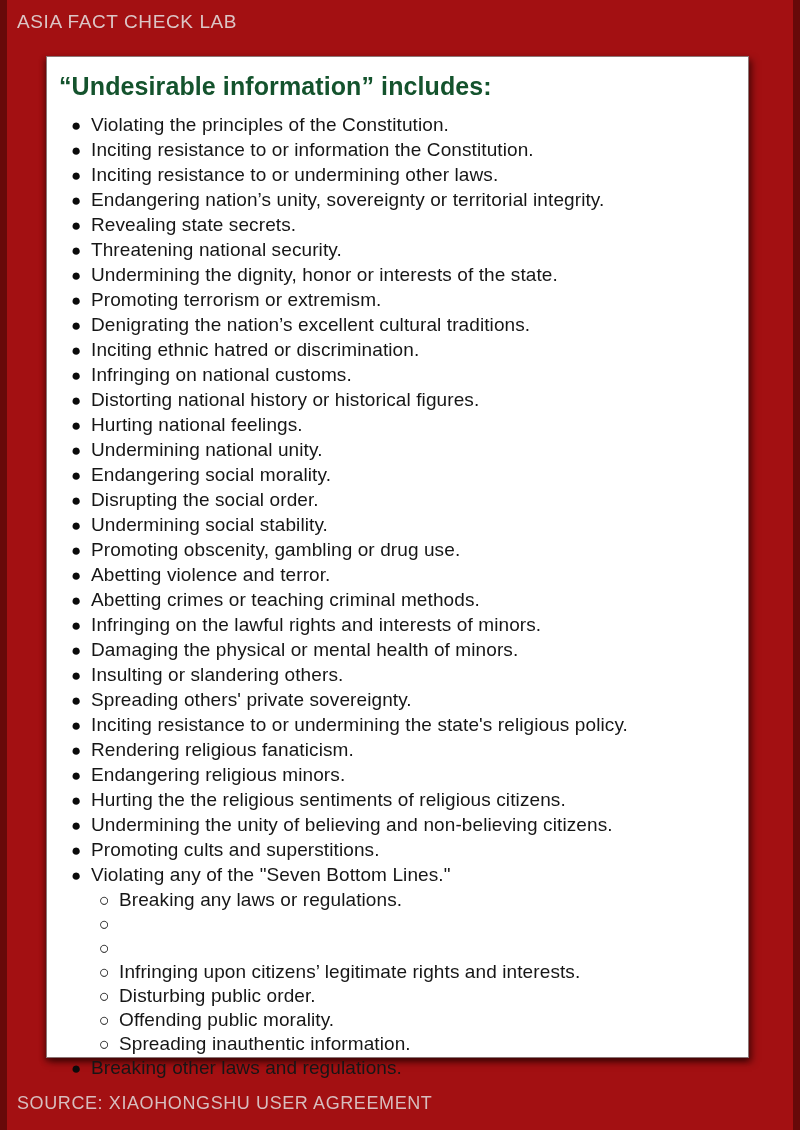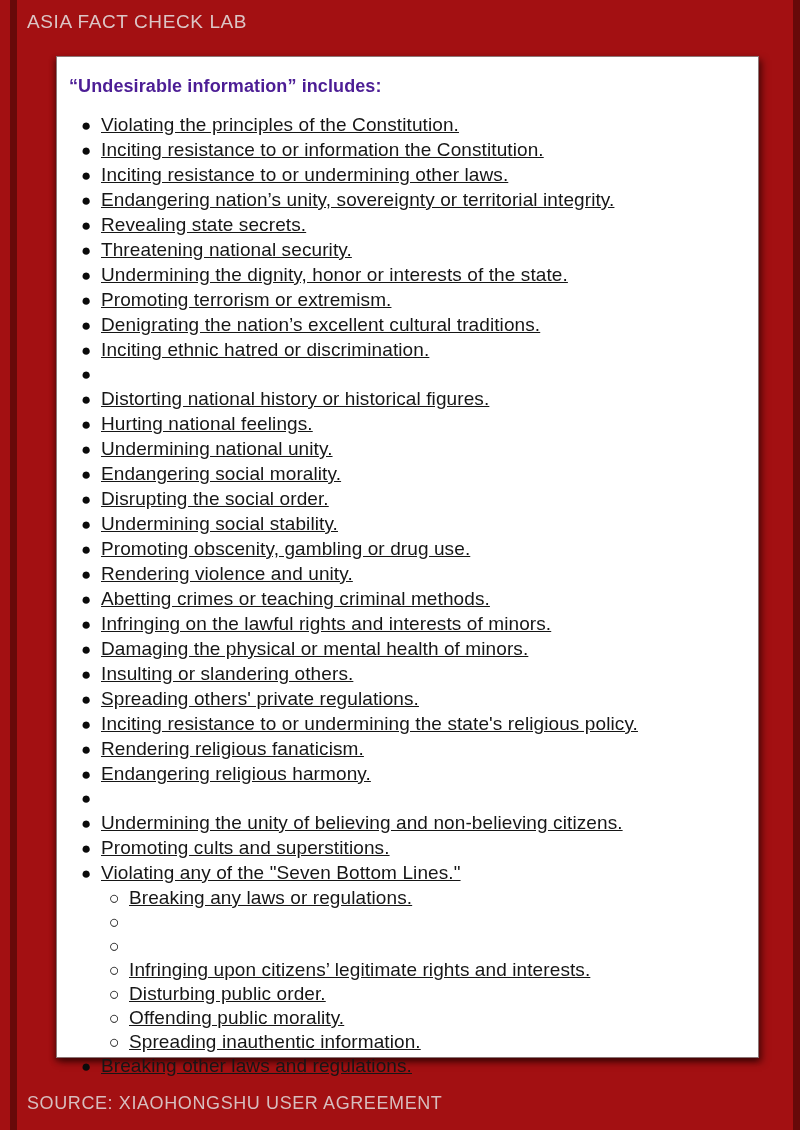--- a/index.html
+++ b/index.html
@@ -11,54 +11,54 @@
     --source:#d8bdbe;
   }
   *{margin:0;padding:0;box-sizing:border-box;}
   html,body{width:800px;height:1130px;}
   body{
     font-family:"Liberation Sans","DejaVu Sans",sans-serif;
     background:var(--bg);
     position:relative;
     overflow:hidden;
   }
-  .page{position:absolute;inset:0;margin-left:10px;}
+  .page{position:absolute;inset:0;}
   .edge-band{position:absolute;top:0;bottom:0;width:7px;background:var(--edge);}
   .edge-left{left:0;}
   .edge-right{right:0;}
   .brand{
     position:absolute;left:17px;top:11px;
     font-size:19px;letter-spacing:.6px;
     color:var(--brand);font-weight:400;
   }
   .card{
     position:absolute;left:46px;top:56px;
     width:703px;height:1002px;
     background:var(--card);
     border:1px solid rgba(45,5,5,.55);
     box-shadow:3px 4px 7px rgba(30,2,2,.6), -2px 3px 5px rgba(30,2,2,.4);
     padding:16px 12px 0 12px;
   }
   .card-title{
-    font-size:18px;line-height:26px;font-weight:bold;
-    color:#4c1d95;margin-bottom:14px;letter-spacing:.1px;
+    font-size:25px;line-height:26px;font-weight:bold;
+    color:#14532d;margin-bottom:14px;letter-spacing:.1px;
   }
   ul.u-list{list-style:none;}
   ul.u-list li{
     display:flex;align-items:baseline;
     font-size:19px;line-height:24px;color:var(--ink);
     padding-left:12px;
   }
   ul.u-list li.sub{padding-left:40px;}
   .bullet{
     flex:0 0 20px;width:20px;display:inline-block;
     font-size:17px;color:#0b0b0b;
   }
   li.sub .bullet{font-size:18px;}
-  .item-text{letter-spacing:.1px;white-space:nowrap;text-decoration:underline;}
+  .item-text{letter-spacing:.1px;white-space:nowrap;}
   .source{
     position:absolute;left:17px;top:1093px;
     font-size:18px;letter-spacing:.6px;
     color:var(--source);font-weight:400;text-align:right;
   }
 </style>
 </head>
 <body>
 
 <div class="page">
@@ -105,20 +105,21 @@
         <li class="">
           <span class="bullet">●</span>
           <span class="item-text">Denigrating the nation’s excellent cultural traditions.</span>
         </li>
         <li class="">
           <span class="bullet">●</span>
           <span class="item-text">Inciting ethnic hatred or discrimination.</span>
         </li>
         <li class="">
           <span class="bullet">●</span>
+          <span class="item-text">Infringing on national customs.</span>
         </li>
         <li class="">
           <span class="bullet">●</span>
           <span class="item-text">Distorting national history or historical figures.</span>
         </li>
         <li class="">
           <span class="bullet">●</span>
           <span class="item-text">Hurting national feelings.</span>
         </li>
         <li class="">
@@ -136,56 +137,57 @@
         <li class="">
           <span class="bullet">●</span>
           <span class="item-text">Undermining social stability.</span>
         </li>
         <li class="">
           <span class="bullet">●</span>
           <span class="item-text">Promoting obscenity, gambling or drug use.</span>
         </li>
         <li class="">
           <span class="bullet">●</span>
-          <span class="item-text">Rendering violence and unity.</span>
+          <span class="item-text">Abetting violence and terror.</span>
         </li>
         <li class="">
           <span class="bullet">●</span>
           <span class="item-text">Abetting crimes or teaching criminal methods.</span>
         </li>
         <li class="">
           <span class="bullet">●</span>
           <span class="item-text">Infringing on the lawful rights and interests of minors.</span>
         </li>
         <li class="">
           <span class="bullet">●</span>
           <span class="item-text">Damaging the physical or mental health of minors.</span>
         </li>
         <li class="">
           <span class="bullet">●</span>
           <span class="item-text">Insulting or slandering others.</span>
         </li>
         <li class="">
           <span class="bullet">●</span>
-          <span class="item-text">Spreading others' private regulations.</span>
+          <span class="item-text">Spreading others' private sovereignty.</span>
         </li>
         <li class="">
           <span class="bullet">●</span>
           <span class="item-text">Inciting resistance to or undermining the state's religious policy.</span>
         </li>
         <li class="">
           <span class="bullet">●</span>
           <span class="item-text">Rendering religious fanaticism.</span>
         </li>
         <li class="">
           <span class="bullet">●</span>
-          <span class="item-text">Endangering religious harmony.</span>
-        </li>
-        <li class="">
-          <span class="bullet">●</span>
+          <span class="item-text">Endangering religious minors.</span>
+        </li>
+        <li class="">
+          <span class="bullet">●</span>
+          <span class="item-text">Hurting the the religious sentiments of religious citizens.</span>
         </li>
         <li class="">
           <span class="bullet">●</span>
           <span class="item-text">Undermining the unity of believing and non-believing citizens.</span>
         </li>
         <li class="">
           <span class="bullet">●</span>
           <span class="item-text">Promoting cults and superstitions.</span>
         </li>
         <li class="">

